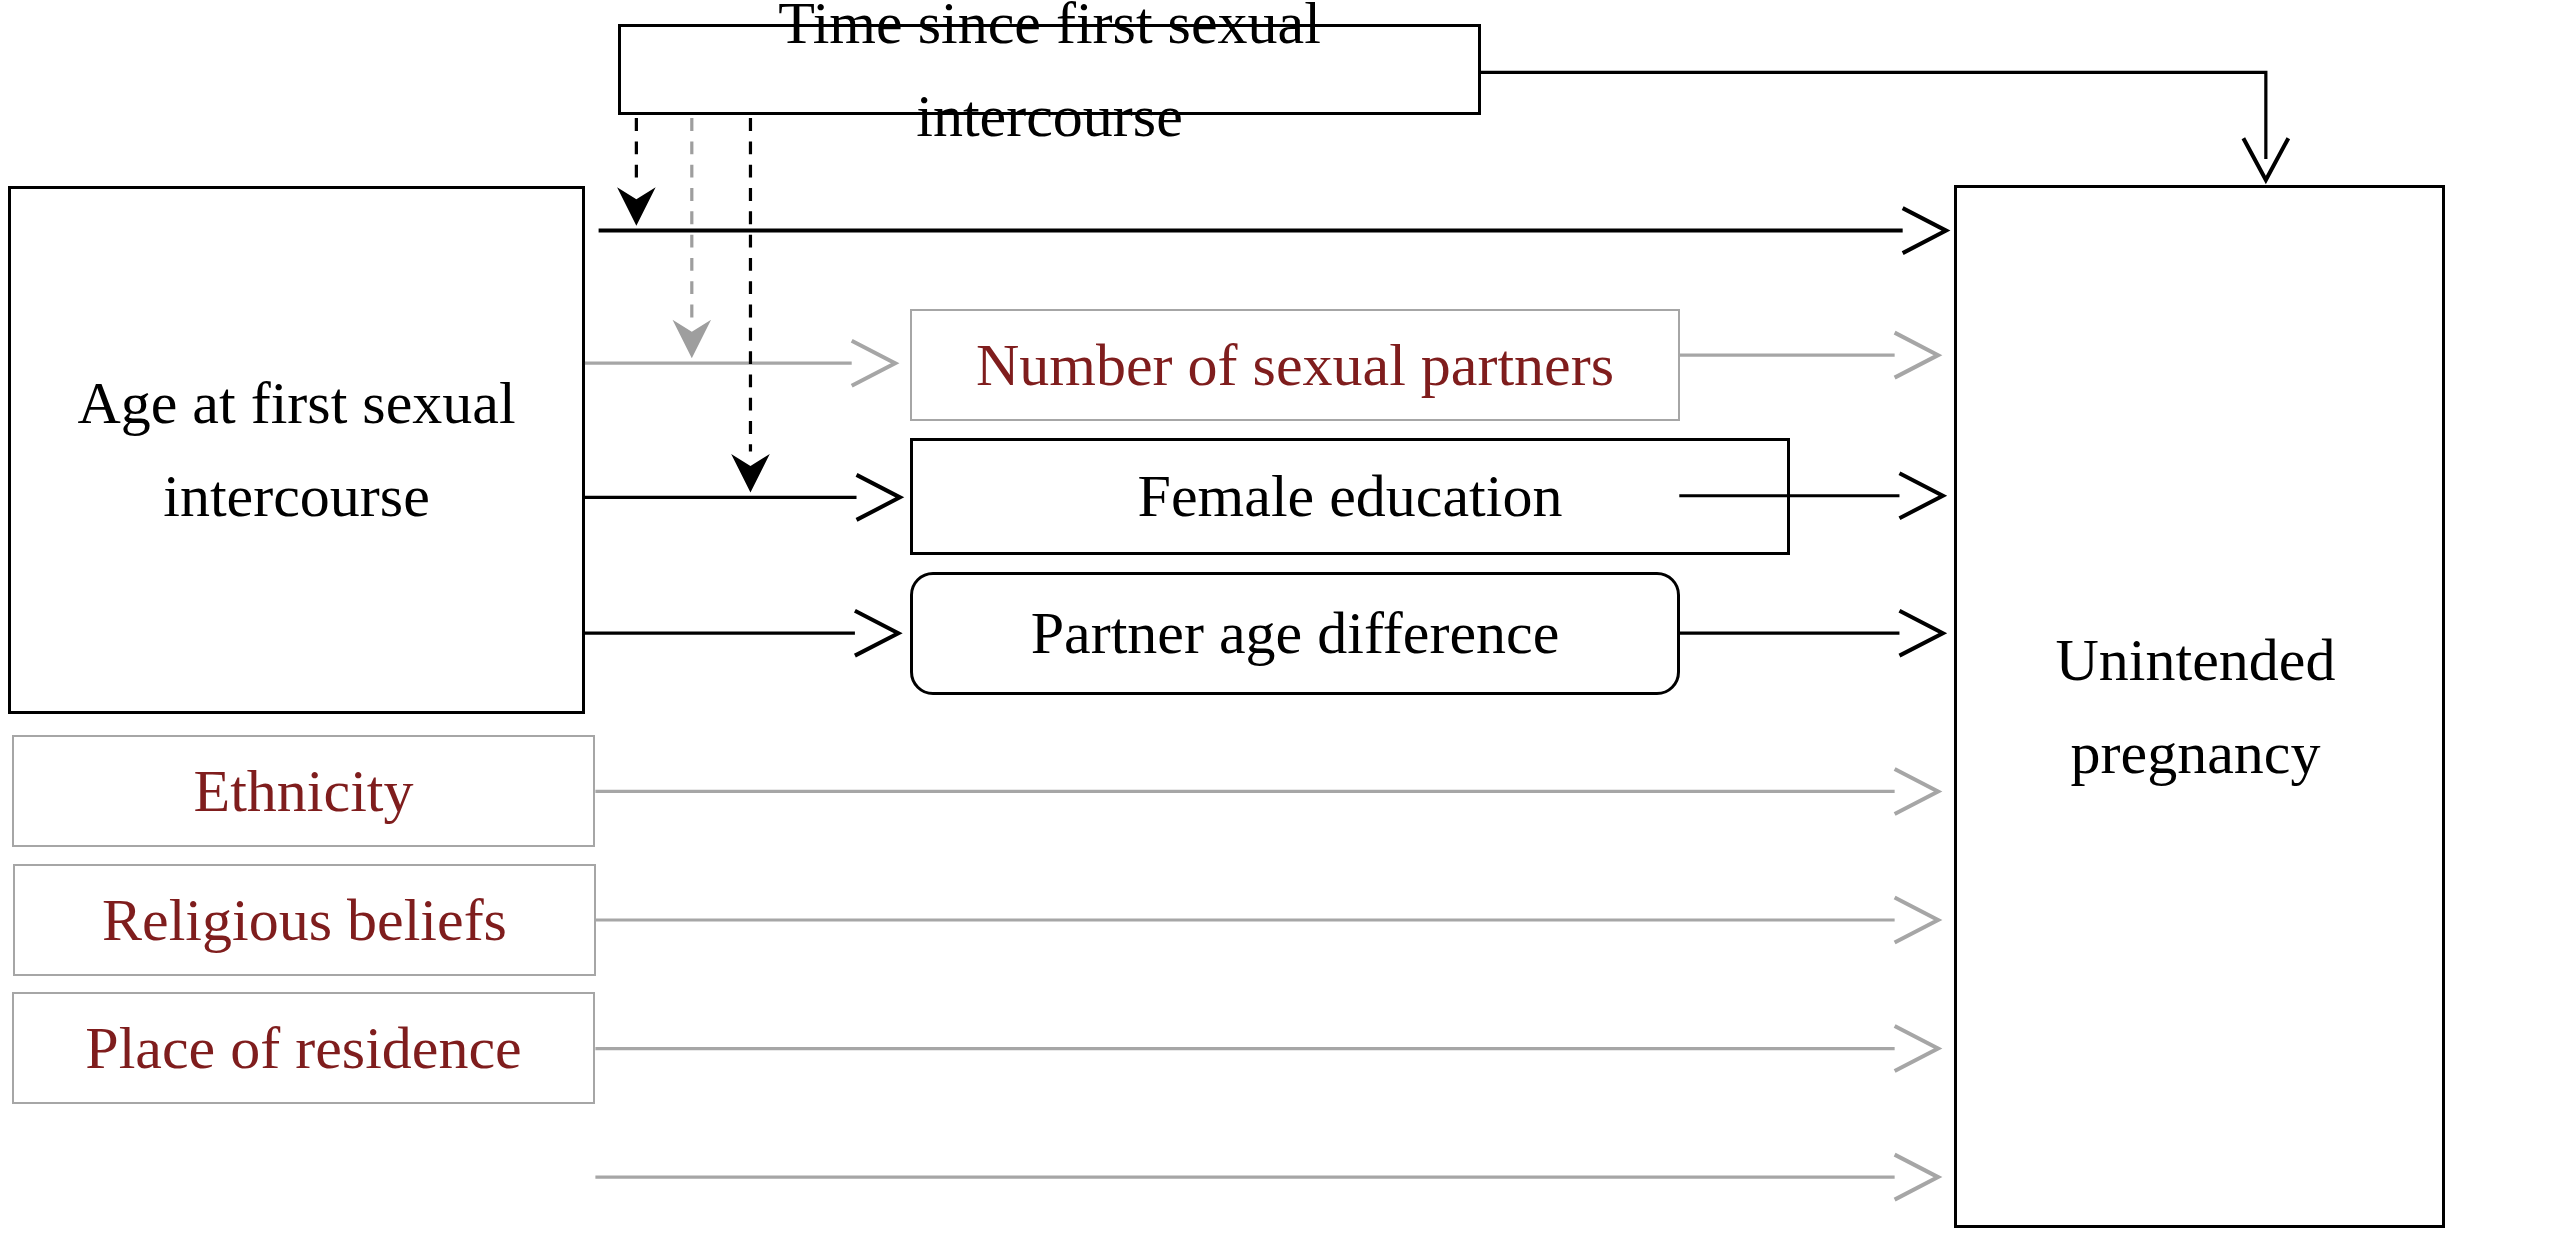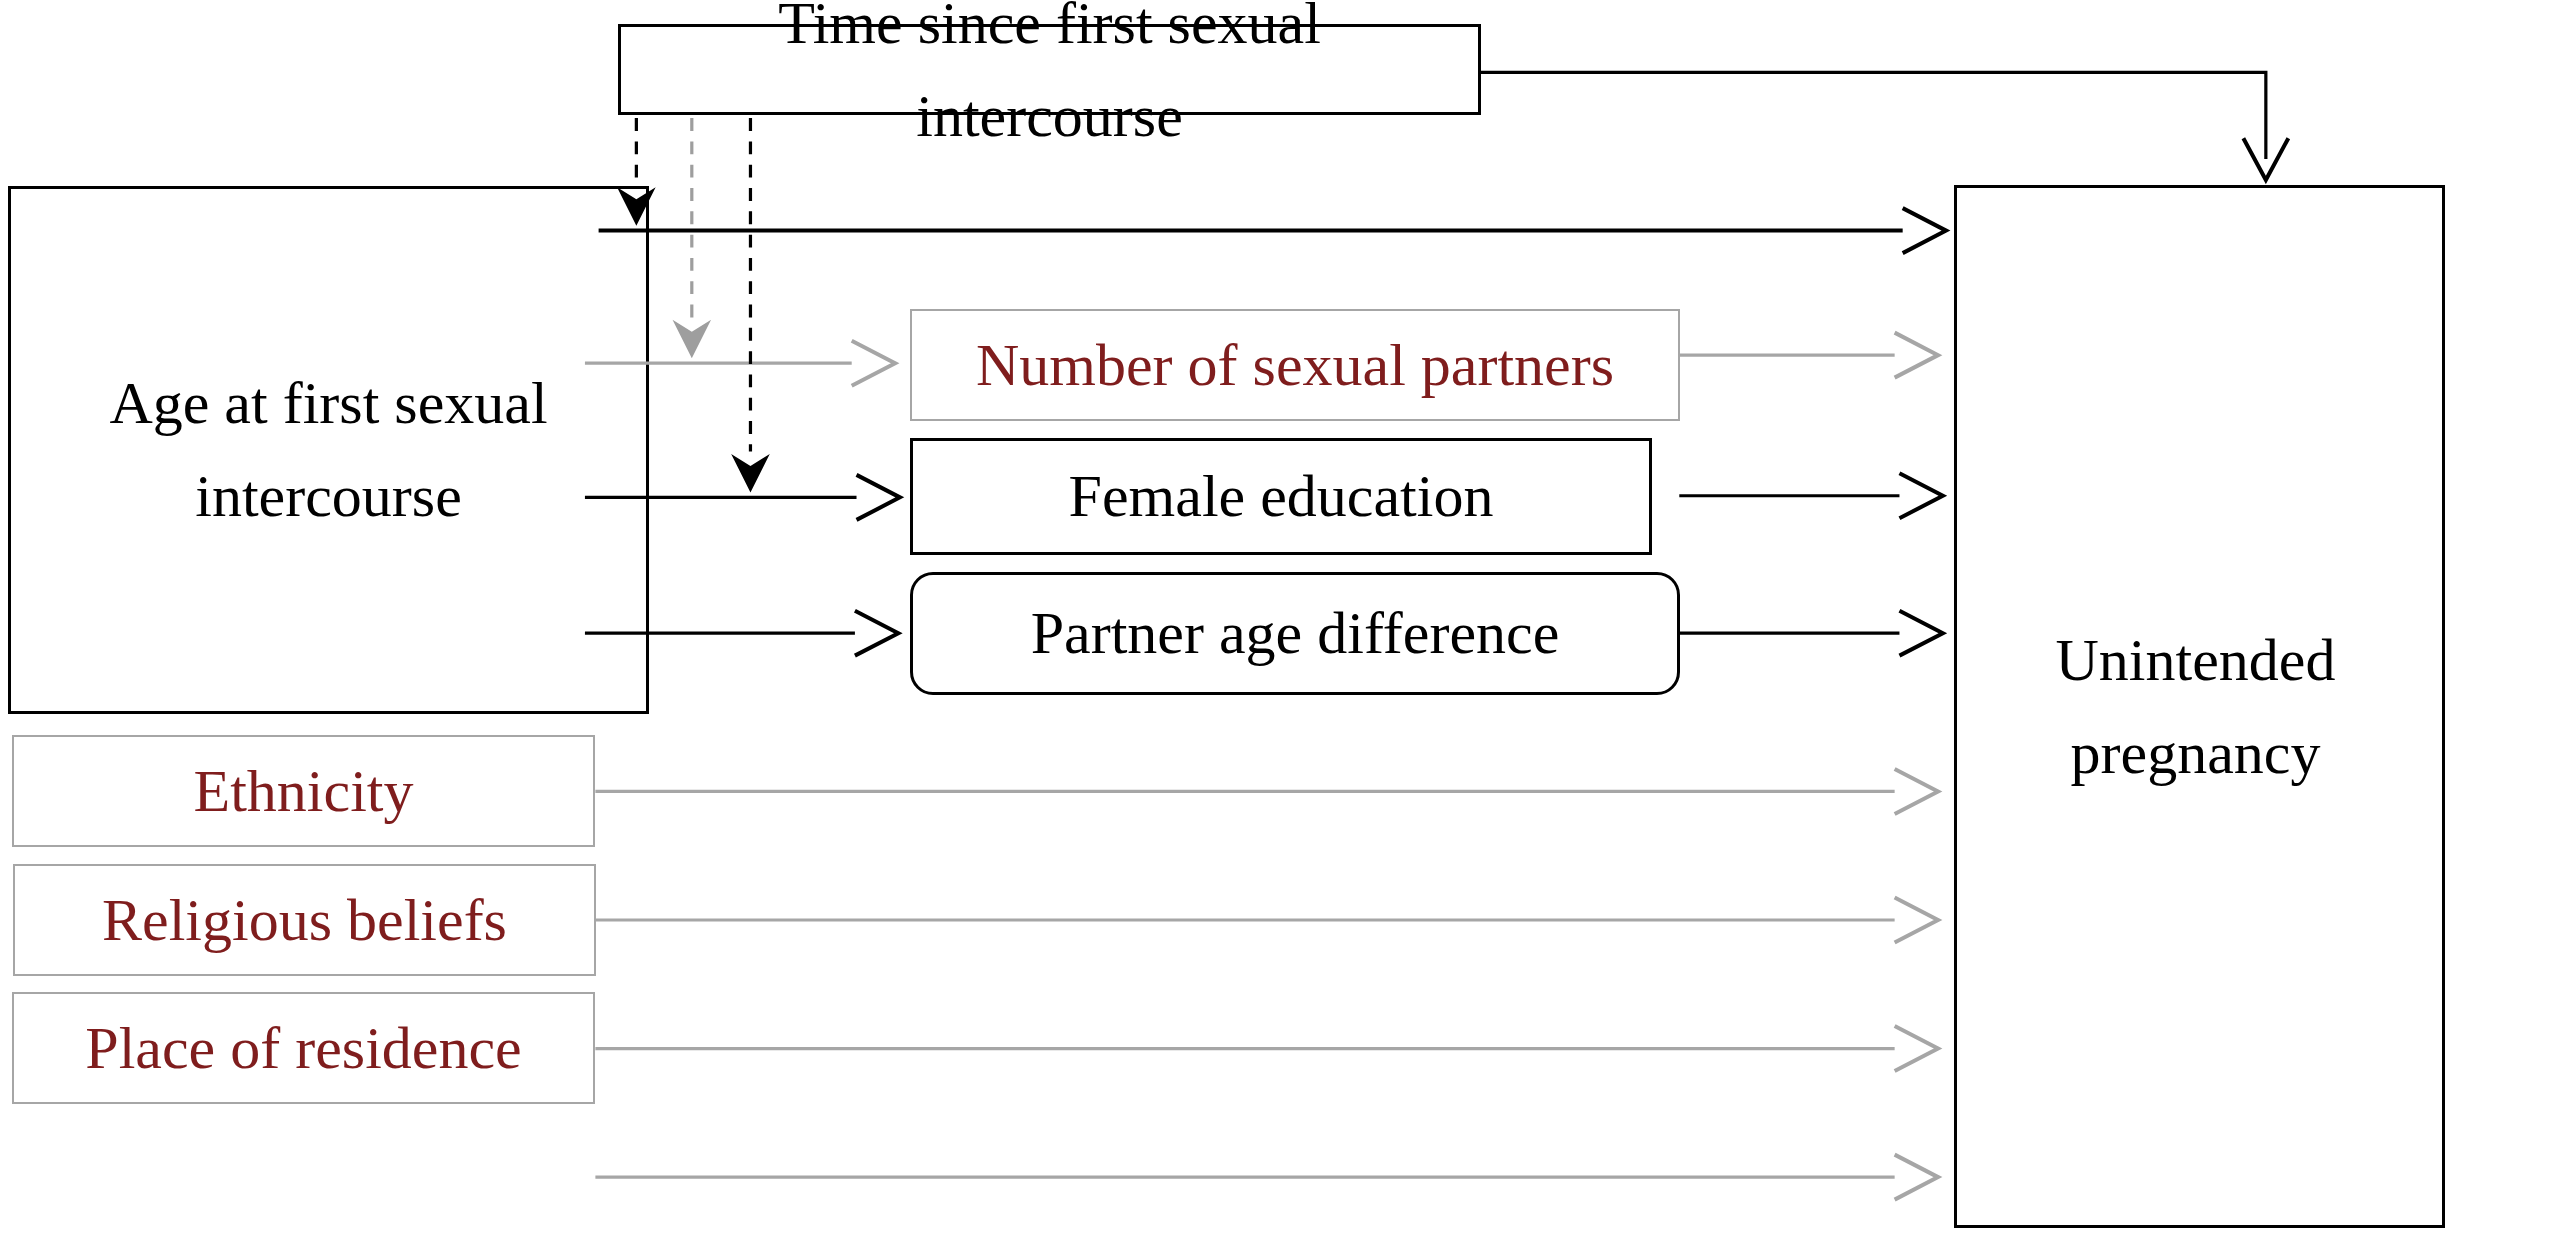--- a/index.html
+++ b/index.html
@@ -24,29 +24,29 @@
 </style>
 </head>
 <body>
 
 <div class="stage">
 
   <div class="node black" style="left:618px;top:24px;width:863px;height:91px;">
     <span>Time since first sexual intercourse</span>
   </div>
 
-  <div class="node black" style="left:8px;top:186px;width:641px;height:528px;padding:0 32px;">
+  <div class="node black" style="left:8px;top:186px;width:577px;height:528px;padding:0 32px;">
     <span>Age at first sexual intercourse</span>
   </div>
 
   <div class="node gray" style="left:910px;top:309px;width:770px;height:112px;">
     <span>Number of sexual partners</span>
   </div>
 
-  <div class="node black" style="left:910px;top:438px;width:742px;height:117px;">
+  <div class="node black" style="left:910px;top:438px;width:880px;height:117px;">
     <span>Female education</span>
   </div>
 
   <div class="node black" style="left:910px;top:572px;width:770px;height:123px;border-radius:23px;">
     <span>Partner age difference</span>
   </div>
 
   <div class="node black" style="left:1954px;top:185px;width:491px;height:1043px;padding-left:16px;">
     <span>Unintended pregnancy</span>
   </div>

